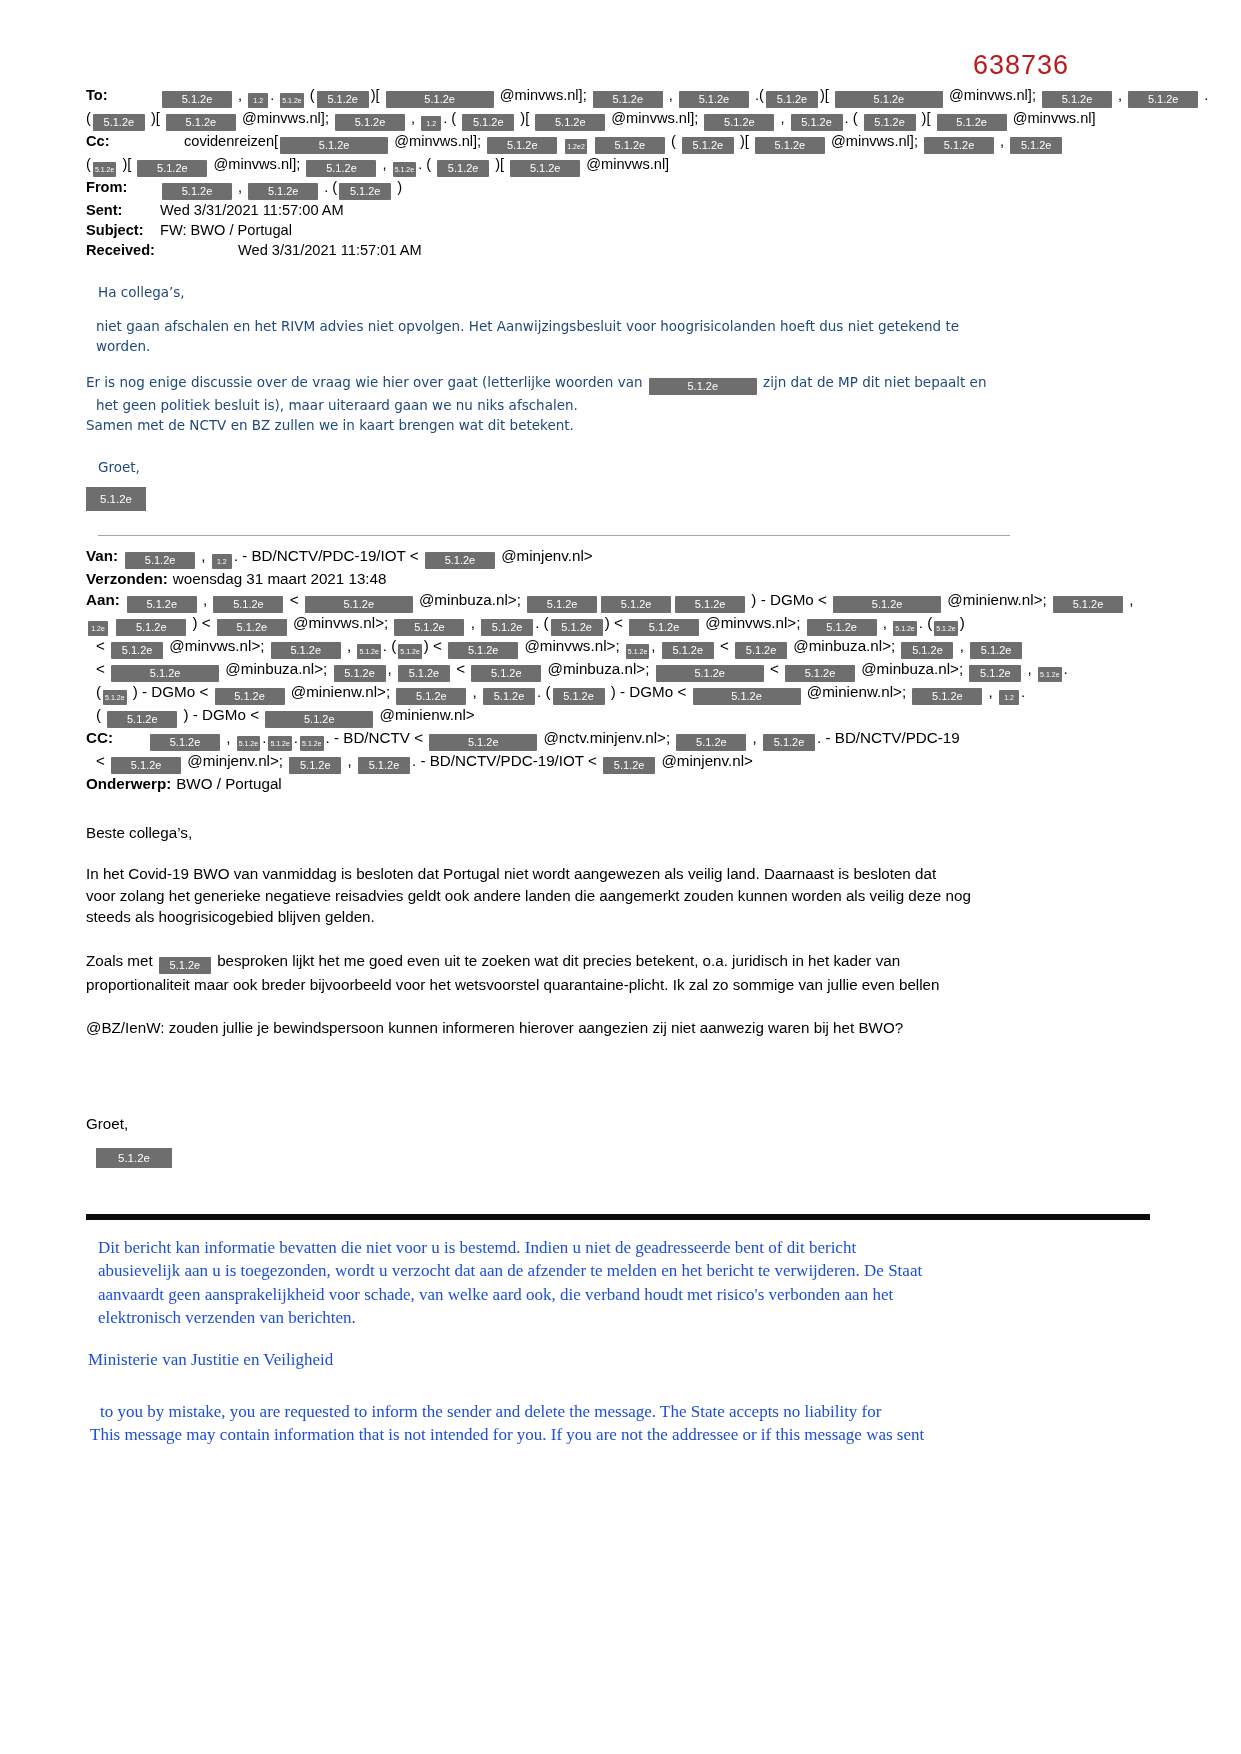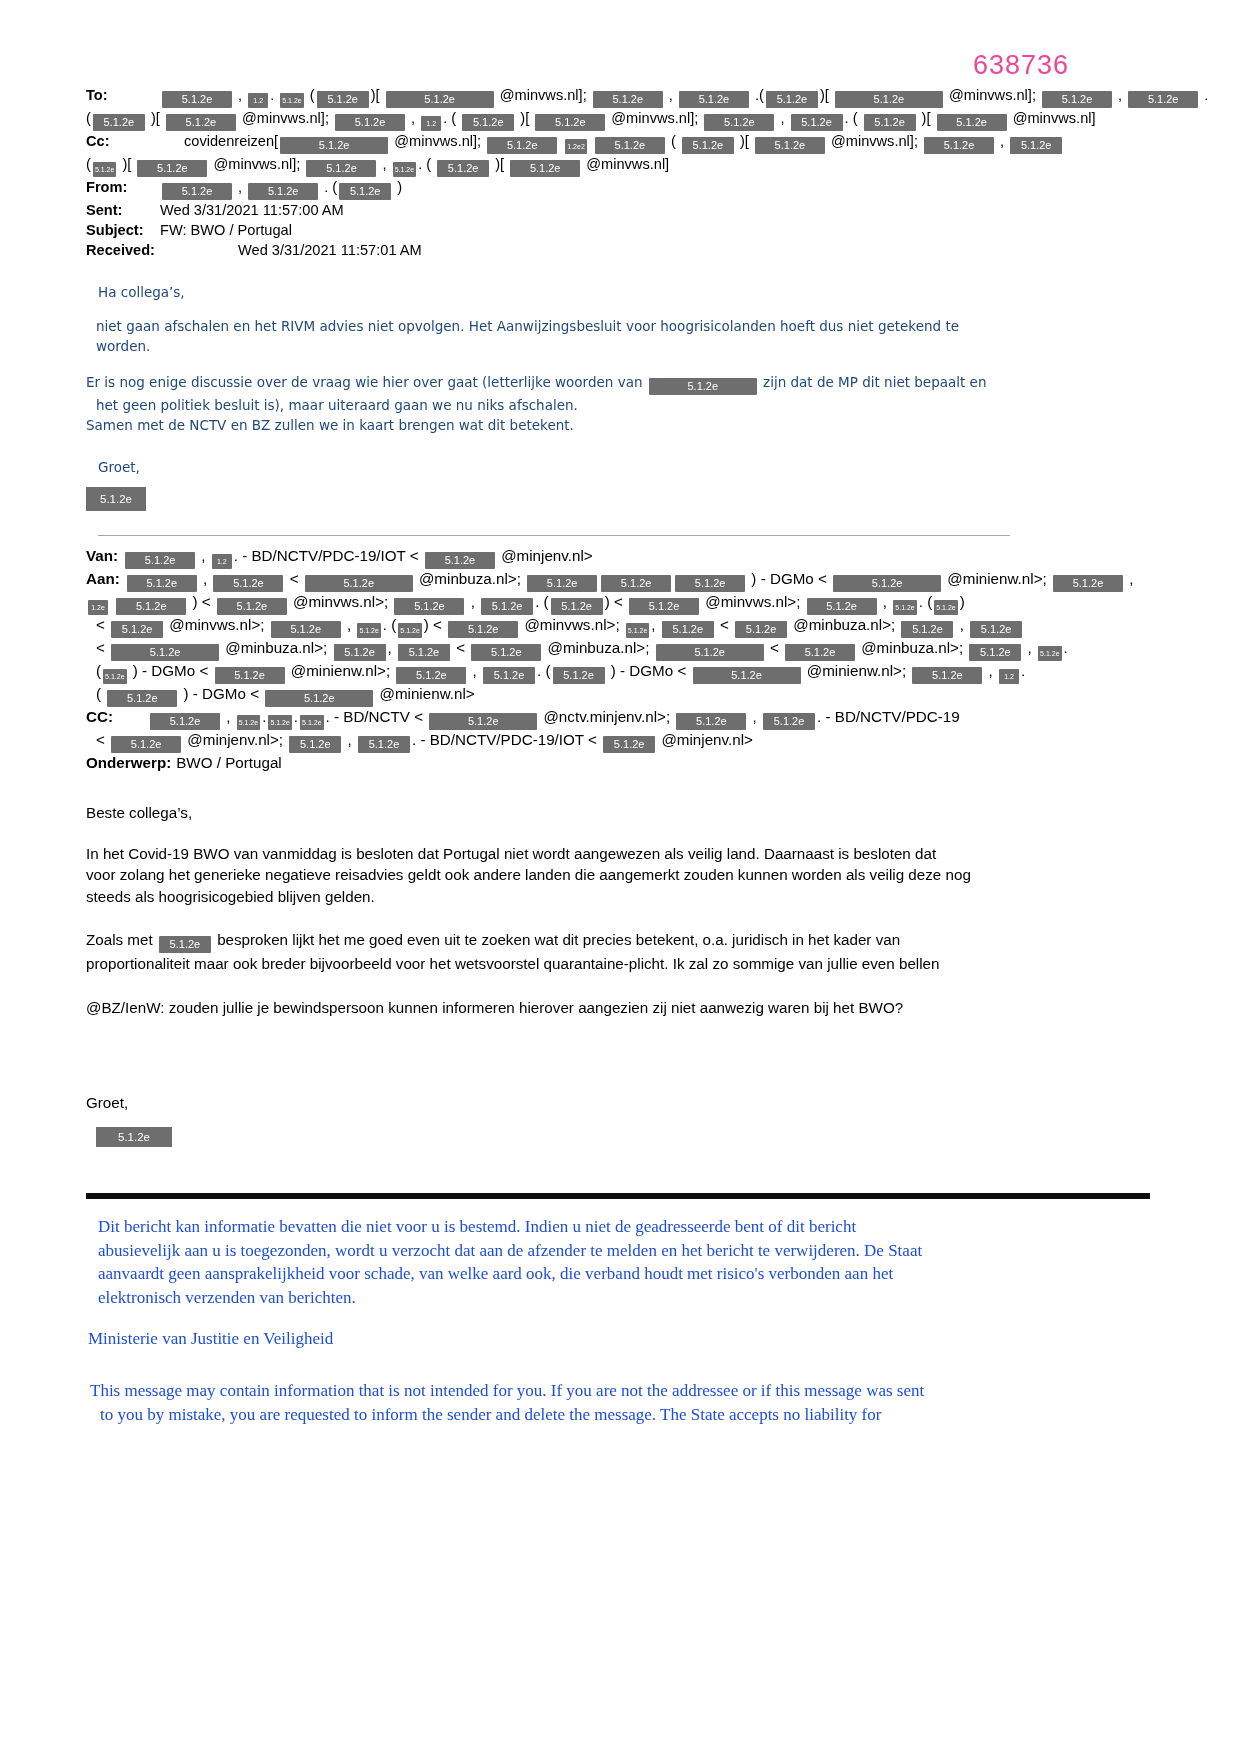--- a/index.html
+++ b/index.html
@@ -1,20 +1,20 @@
 <!DOCTYPE html>
 <html><head>
 <meta charset="utf-8">
 <style>
   html,body{margin:0;padding:0;background:#e8e8e8;}
   .page{position:relative;width:1241px;height:1754px;background:#ffffff;margin:0 auto;overflow:hidden;}
   .content{position:absolute;left:86px;top:0;width:1080px;}
 
   .doc-number{position:absolute;left:973px;top:50px;font-family:"Liberation Sans",sans-serif;
-    font-size:27px;color:#ec4899;letter-spacing:1px;}
+    font-size:27px;color:#b91c1c;letter-spacing:1px;}
 
   
   .ln{white-space:nowrap;}
   .ln.ind{margin-left:10px;}
   .lbl{font-weight:700;display:inline-block;}
   .gap{display:inline-block;}
   .gap.sp1{width:30px;}
   .gap.sp2{width:24px;}
   .gap.sp3{width:78px;}
 
@@ -96,20 +96,21 @@
           <div class="ln"><span class="txt">Samen met de NCTV en BZ zullen we in kaart brengen wat dit betekent.</span></div>
         </div>
       <div class="closing1">Groet,</div>
       <div><span class="sigbox sig1">5.1.2e</span></div>
     </div>
 
     <div class="sep-thin"></div>
 
     <div class="h2">
         <div class="ln"><span class="lbl">Van:</span><span class="red m">5.1.2e</span><span class="txt"> , </span><span class="red xs">1.2</span><span class="txt">. - BD/NCTV/PDC-19/IOT &lt; </span><span class="red m">5.1.2e</span><span class="txt"> @minjenv.nl&gt;</span></div>
+        <div class="ln"><span class="lbl">Verzonden:</span><span class="txt">woensdag 31 maart 2021 13:48</span></div>
         <div class="ln"><span class="lbl">Aan:</span><span class="red m">5.1.2e</span><span class="txt"> , </span><span class="red m">5.1.2e</span><span class="txt"> &lt; </span><span class="red l">5.1.2e</span><span class="txt"> @minbuza.nl&gt;; </span><span class="red m">5.1.2e</span><span class="red m">5.1.2e</span><span class="red m">5.1.2e</span><span class="txt"> ) - DGMo &lt; </span><span class="red l">5.1.2e</span><span class="txt"> @minienw.nl&gt;; </span><span class="red m">5.1.2e</span><span class="txt"> ,</span></div>
         <div class="ln"><span class="red xs">1.2e</span><span class="txt"> </span><span class="red m">5.1.2e</span><span class="txt"> ) &lt; </span><span class="red m">5.1.2e</span><span class="txt"> @minvws.nl&gt;; </span><span class="red m">5.1.2e</span><span class="txt"> , </span><span class="red s">5.1.2e</span><span class="txt">. (</span><span class="red s">5.1.2e</span><span class="txt">) &lt; </span><span class="red m">5.1.2e</span><span class="txt"> @minvws.nl&gt;; </span><span class="red m">5.1.2e</span><span class="txt"> , </span><span class="red xs">5.1.2e</span><span class="txt">. (</span><span class="red xs">5.1.2e</span><span class="txt">)</span></div>
         <div class="ln ind"><span class="txt">&lt; </span><span class="red s">5.1.2e</span><span class="txt"> @minvws.nl&gt;; </span><span class="red m">5.1.2e</span><span class="txt"> , </span><span class="red xs">5.1.2e</span><span class="txt">. (</span><span class="red xs">5.1.2e</span><span class="txt">) &lt; </span><span class="red m">5.1.2e</span><span class="txt"> @minvws.nl&gt;; </span><span class="red xs">5.1.2e</span><span class="txt">, </span><span class="red s">5.1.2e</span><span class="txt"> &lt; </span><span class="red s">5.1.2e</span><span class="txt"> @minbuza.nl&gt;; </span><span class="red s">5.1.2e</span><span class="txt"> , </span><span class="red s">5.1.2e</span></div>
         <div class="ln ind"><span class="txt">&lt; </span><span class="red l">5.1.2e</span><span class="txt"> @minbuza.nl&gt;; </span><span class="red s">5.1.2e</span><span class="txt">, </span><span class="red s">5.1.2e</span><span class="txt"> &lt; </span><span class="red m">5.1.2e</span><span class="txt"> @minbuza.nl&gt;; </span><span class="red l">5.1.2e</span><span class="txt"> &lt; </span><span class="red m">5.1.2e</span><span class="txt"> @minbuza.nl&gt;; </span><span class="red s">5.1.2e</span><span class="txt"> , </span><span class="red xs">5.1.2e</span><span class="txt">.</span></div>
         <div class="ln ind"><span class="txt">(</span><span class="red xs">5.1.2e</span><span class="txt"> ) - DGMo &lt; </span><span class="red m">5.1.2e</span><span class="txt"> @minienw.nl&gt;; </span><span class="red m">5.1.2e</span><span class="txt"> , </span><span class="red s">5.1.2e</span><span class="txt">. (</span><span class="red s">5.1.2e</span><span class="txt"> ) - DGMo &lt; </span><span class="red l">5.1.2e</span><span class="txt"> @minienw.nl&gt;; </span><span class="red m">5.1.2e</span><span class="txt"> , </span><span class="red xs">1.2</span><span class="txt">.</span></div>
         <div class="ln ind"><span class="txt">( </span><span class="red m">5.1.2e</span><span class="txt"> ) - DGMo &lt; </span><span class="red l">5.1.2e</span><span class="txt"> @minienw.nl&gt;</span></div>
         <div class="ln"><span class="lbl">CC:</span><span class="gap sp1">&nbsp;</span><span class="red m">5.1.2e</span><span class="txt"> , </span><span class="red xs">5.1.2e</span><span class="txt">.</span><span class="red xs">5.1.2e</span><span class="txt">.</span><span class="red xs">5.1.2e</span><span class="txt">. - BD/NCTV &lt; </span><span class="red l">5.1.2e</span><span class="txt"> @nctv.minjenv.nl&gt;; </span><span class="red m">5.1.2e</span><span class="txt"> , </span><span class="red s">5.1.2e</span><span class="txt">. - BD/NCTV/PDC-19</span></div>
         <div class="ln ind"><span class="txt">&lt; </span><span class="red m">5.1.2e</span><span class="txt"> @minjenv.nl&gt;; </span><span class="red s">5.1.2e</span><span class="txt"> , </span><span class="red s">5.1.2e</span><span class="txt">. - BD/NCTV/PDC-19/IOT &lt; </span><span class="red s">5.1.2e</span><span class="txt"> @minjenv.nl&gt;</span></div>
         <div class="ln"><span class="lbl">Onderwerp:</span><span class="txt">BWO / Portugal</span></div>
       </div>
@@ -136,19 +137,19 @@
 
     <div class="footer">
       <div class="disc-nl">
           <div class="ln"><span class="txt">Dit bericht kan informatie bevatten die niet voor u is bestemd. Indien u niet de geadresseerde bent of dit bericht</span></div>
           <div class="ln"><span class="txt">abusievelijk aan u is toegezonden, wordt u verzocht dat aan de afzender te melden en het bericht te verwijderen. De Staat</span></div>
           <div class="ln"><span class="txt">aanvaardt geen aansprakelijkheid voor schade, van welke aard ook, die verband houdt met risico's verbonden aan het</span></div>
           <div class="ln"><span class="txt">elektronisch verzenden van berichten.</span></div>
         </div>
       <div class="ministry">Ministerie van Justitie en Veiligheid</div>
       <div class="disc-en">
+          <div class="ln ind"><span class="txt">to you by mistake, you are requested to inform the sender and delete the message. The State accepts no liability for</span></div>
           <div class="ln"><span class="txt">This message may contain information that is not intended for you. If you are not the addressee or if this message was sent</span></div>
-          <div class="ln ind"><span class="txt">to you by mistake, you are requested to inform the sender and delete the message. The State accepts no liability for</span></div>
         </div>
     </div>
 
   </div>
 </div>
 
 </body></html>

